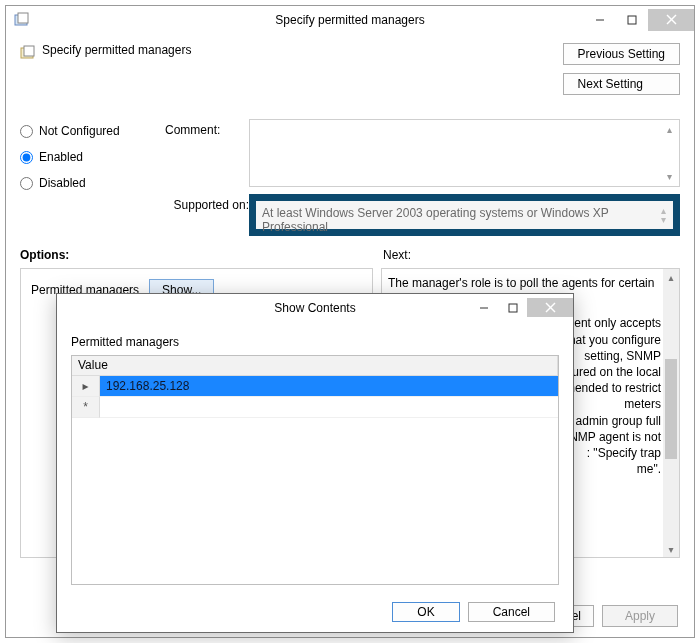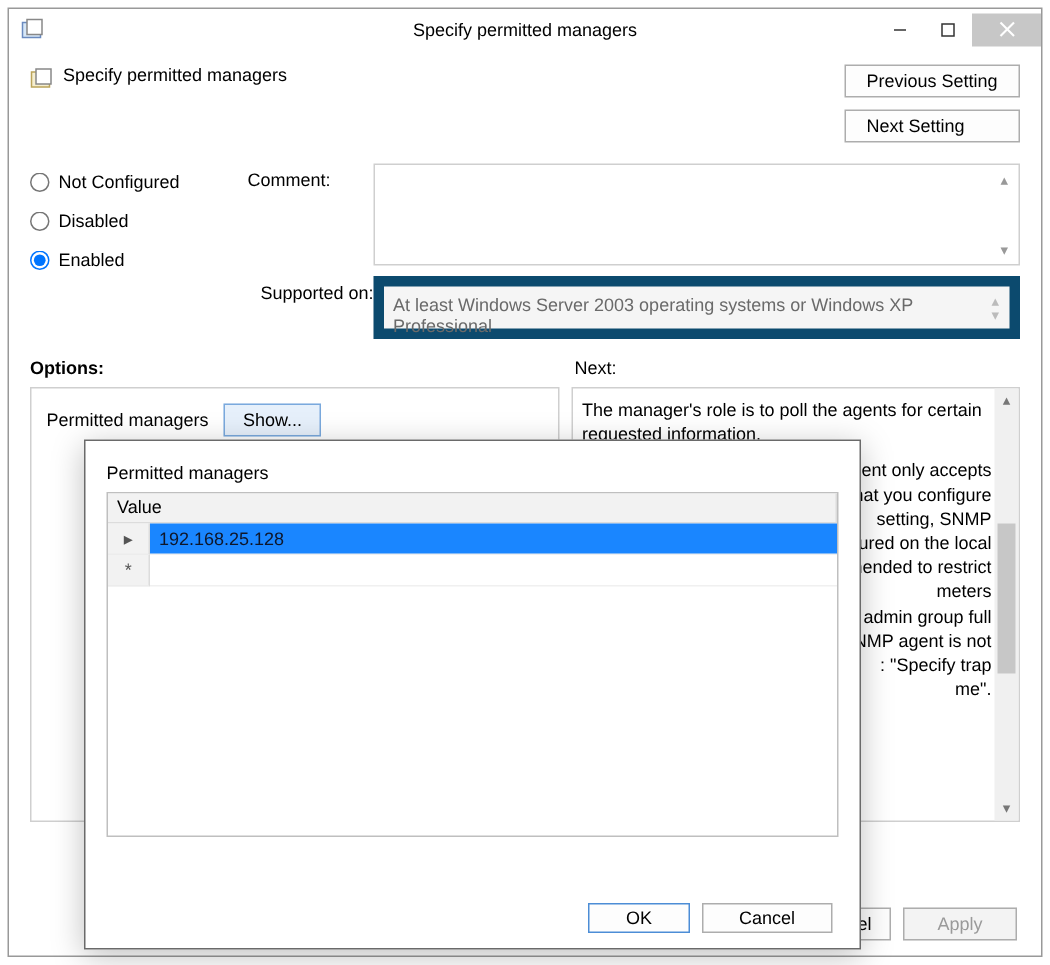--- a/index.html
+++ b/index.html
@@ -15,21 +15,21 @@
   .titlebar-btn.close { background:#c7c7c7; color:#fff; width:46px;}
   
   .body-area { padding: 10px 14px; }
   .toprow { display: flex; align-items: flex-start; }
   .conficon { width:16px; height:16px; margin-right:6px; margin-top:2px;}
   .policyname { font-size:12px; color:#000; }
   .navbtns { margin-left:auto; display:flex; gap:8px;flex-direction:column;}
   .btn { border:1px solid #adadad; background:#e9e9e9; padding:3px 14px; font-size:12px; cursor:default;}
   .btn.light { background:#fdfdfd;}
   
-  .configrow { margin-top:14px; display:flex;}
+  .configrow { margin-top:24px; display:flex;}
   .radiocol { width:145px; padding-top:0;}
   .radio-item { display:flex; align-items:center; height:24px; margin-bottom:2px;}
   .radio-item input{ margin:0 6px 0 0;}
   .radio-item label{ font-size:12px;}
   
   .commentcol { flex:1; }
   .lblrow { display:flex; align-items:flex-start;}
   .lbl { width:84px; padding-top:4px; font-size:12px;}
   .txtarea { flex:1; border:1px solid #cfcfcf; background:#fff; height:68px; position:relative;}
   .txtarea .scroll-up, .txtarea .scroll-down { position:absolute; right:2px; width:15px; height:15px; display:flex; align-items:center; justify-content:center; color:#999; font-size:10px;}
@@ -129,26 +129,26 @@
       </div>
     </div>
 
     <div class="configrow">
       <div class="radiocol">
         <div class="radio-item">
           <input type="radio" name="st" style="">
           <label>Not Configured</label>
         </div>
         <div class="radio-item">
+          <input type="radio" name="st" checked="" style="">
+          <label>Enabled</label>
+        </div>
+        <div class="radio-item">
           <input type="radio" name="st" style="">
           <label>Disabled</label>
-        </div>
-        <div class="radio-item">
-          <input type="radio" name="st" checked="" style="">
-          <label>Enabled</label>
         </div>
       </div>
       <div class="commentcol">
         <div class="lblrow">
           <div class="lbl">Comment:</div>
           <div class="txtarea">
             <div class="scroll-up">▴</div>
             <div class="scroll-down">▾</div>
           </div>
         </div>
@@ -199,20 +199,41 @@
     </div>
   </div>
 
   <div class="dlgbtns">
     <div class="btn light" style="padding:3px 12px">ancel</div>
     <div class="btn disabled">Apply</div>
   </div>
 </div>
 
 <div class="modal">
+  <div class="titlebar">
+    <span class="titlebar-title">Show Contents</span>
+    <div class="titlebar-ctrls" style="gap:0;">
+      <div class="tb-btn">
+          <svg width="10" height="10">
+            <line x1="1" y1="5" x2="9" y2="5" stroke="#333"></line>
+          </svg>
+        </div>
+      <div class="tb-btn">
+          <svg width="10" height="10">
+            <rect x="1" y="1" width="8" height="8" fill="none" stroke="#333"></rect>
+          </svg>
+        </div>
+      <div class="tb-btn close">
+          <svg width="11" height="11">
+            <line x1="1" y1="1" x2="10" y2="10" stroke="#fff" stroke-width="1.4"></line>
+            <line x1="10" y1="1" x2="1" y2="10" stroke="#fff" stroke-width="1.4"></line>
+          </svg>
+        </div>
+    </div>
+  </div>
   <div class="modal-body">
     <div class="mlbl">Permitted managers</div>
     <div class="grid">
       <div class="grid-head">
         <div class="gh-rowhdr"></div>
         <div class="gh-col">Value</div>
       </div>
       <div id="grid-rows">
           <div class="grid-row sel">
             <div class="gr-hdr">▸</div>

